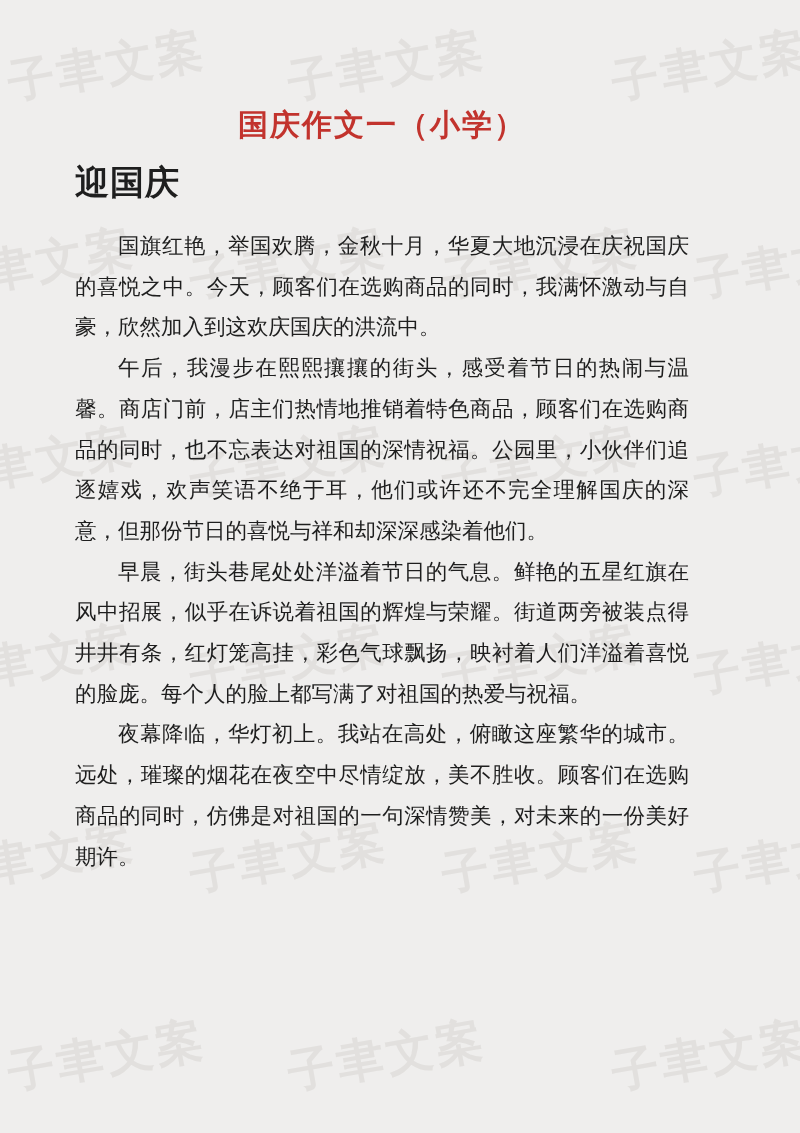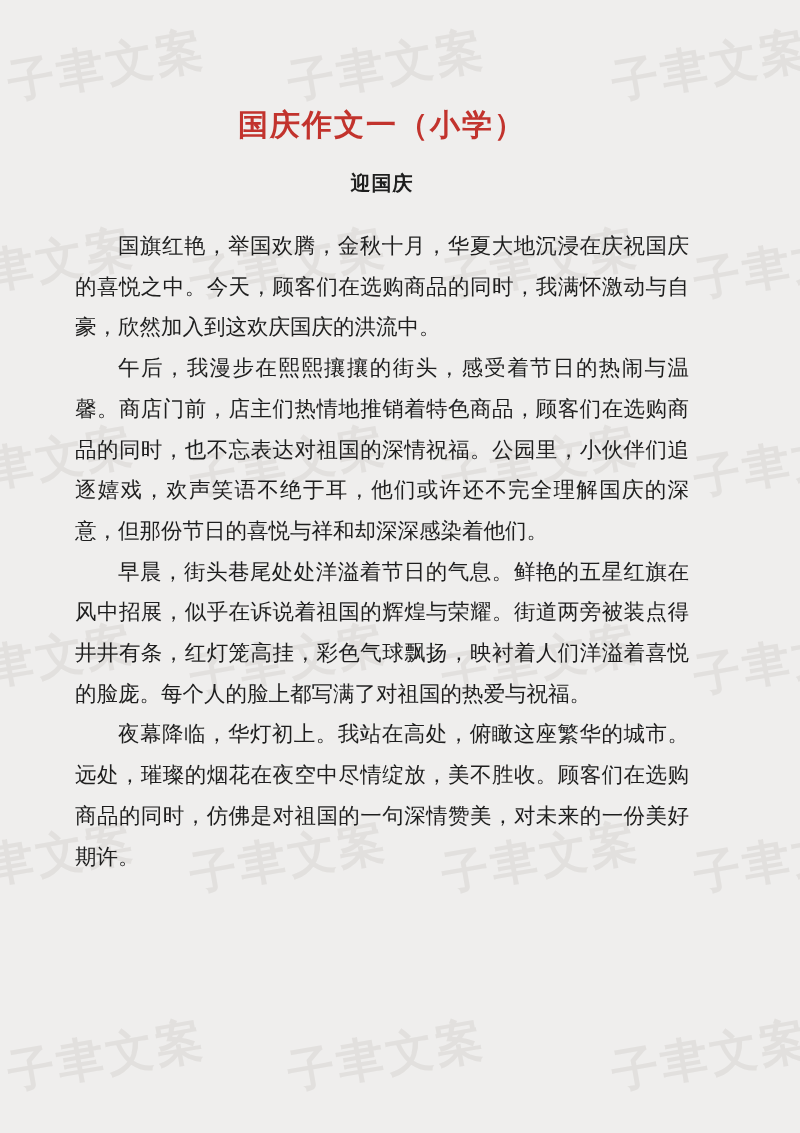--- a/index.html
+++ b/index.html
@@ -49,23 +49,23 @@
     margin:0;
     text-align:center;
     color:var(--title-red);
     font-size:30px;
     line-height:42px;
     font-weight:bold;
     letter-spacing:2px;
   }
   .subtitle{
     margin:18px 0 0 0;
-    text-align:center;
+    text-align:left;
     color:var(--body-text);
-    font-size:20px;
+    font-size:34px;
     line-height:38px;
     font-weight:bold;
     letter-spacing:1px;
   }
   .essay-body{
     margin-top:24px;
     color:var(--body-text);
     font-size:21.5px;
     line-height:40.7px;
     text-align:justify;

